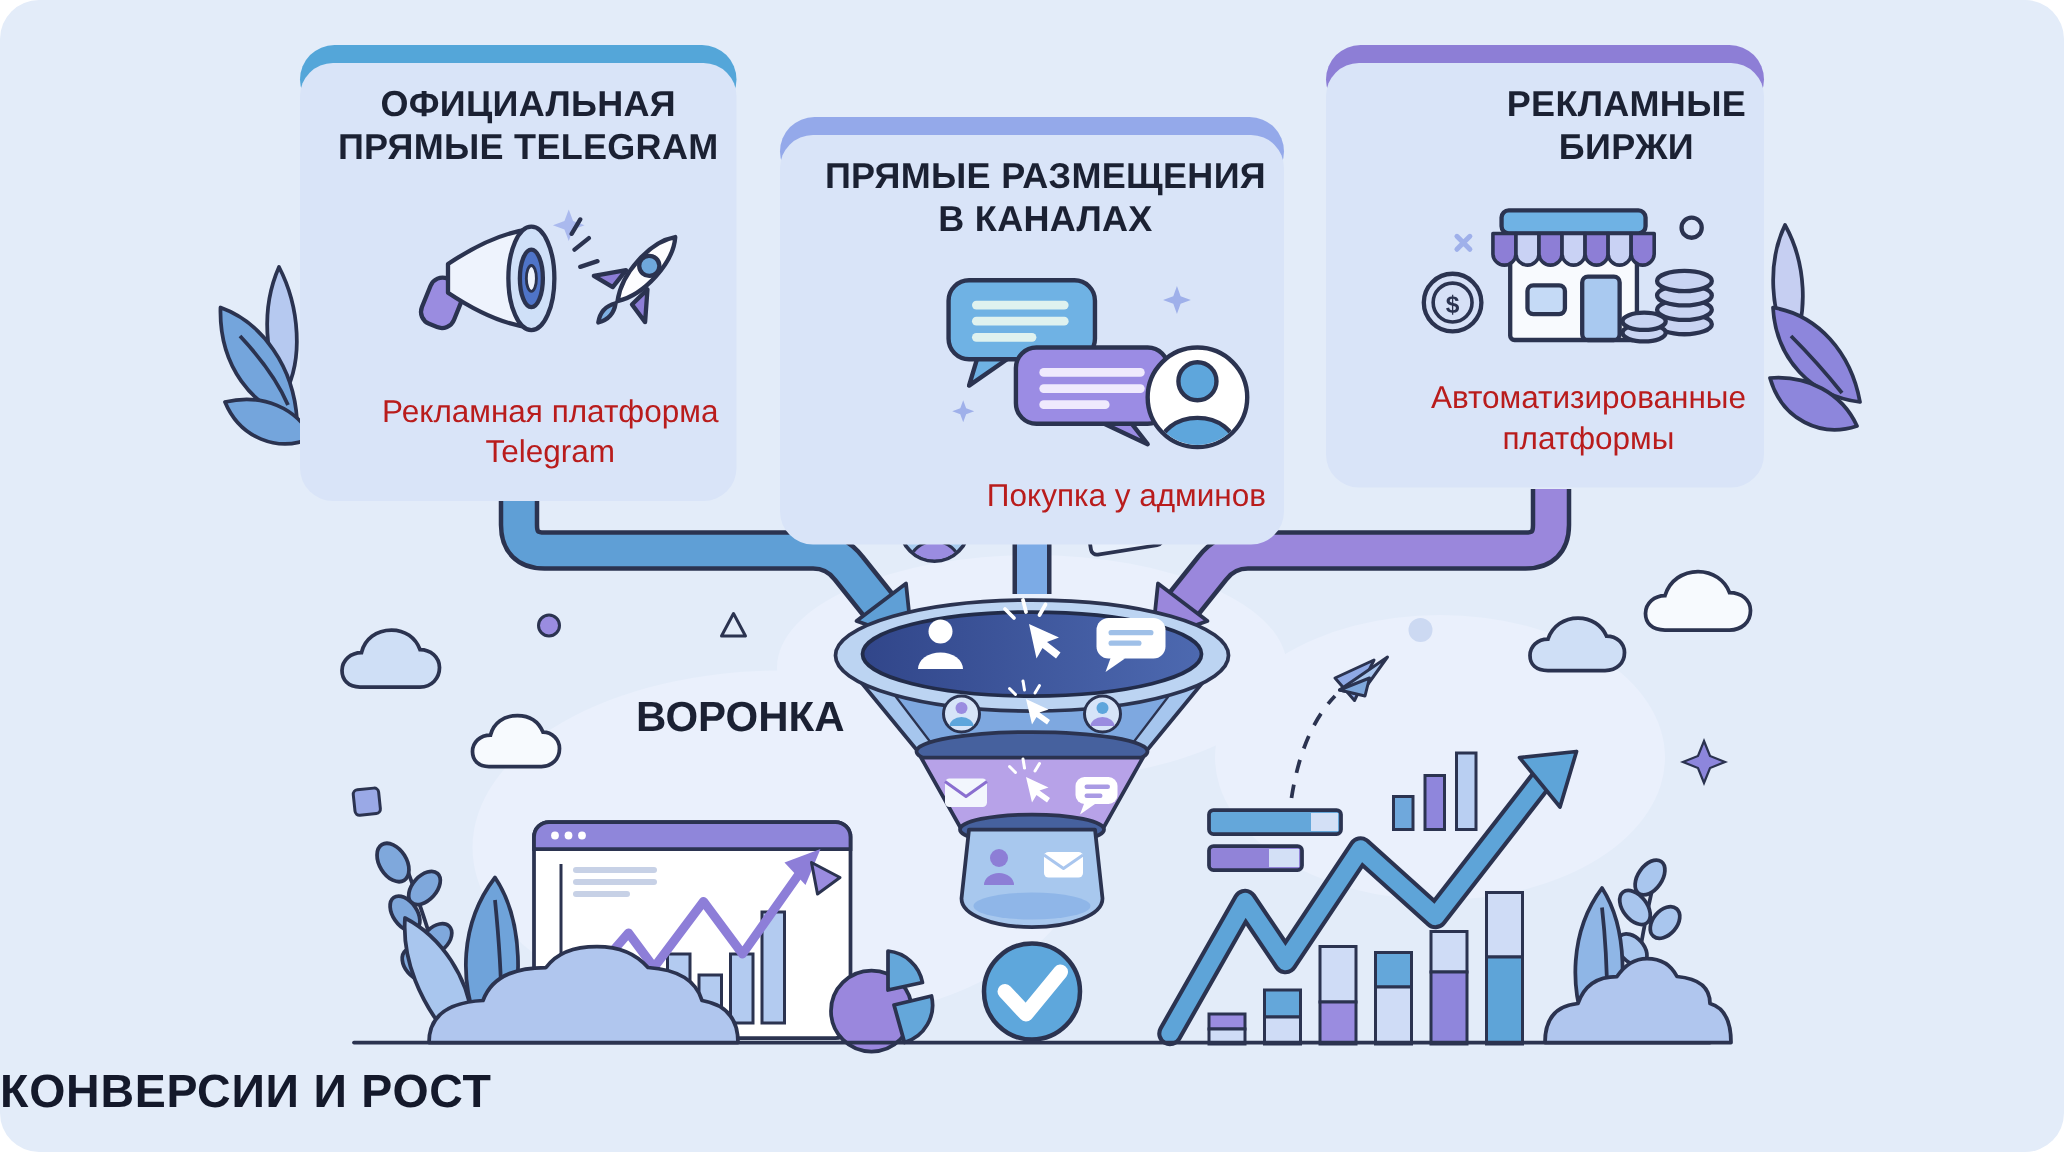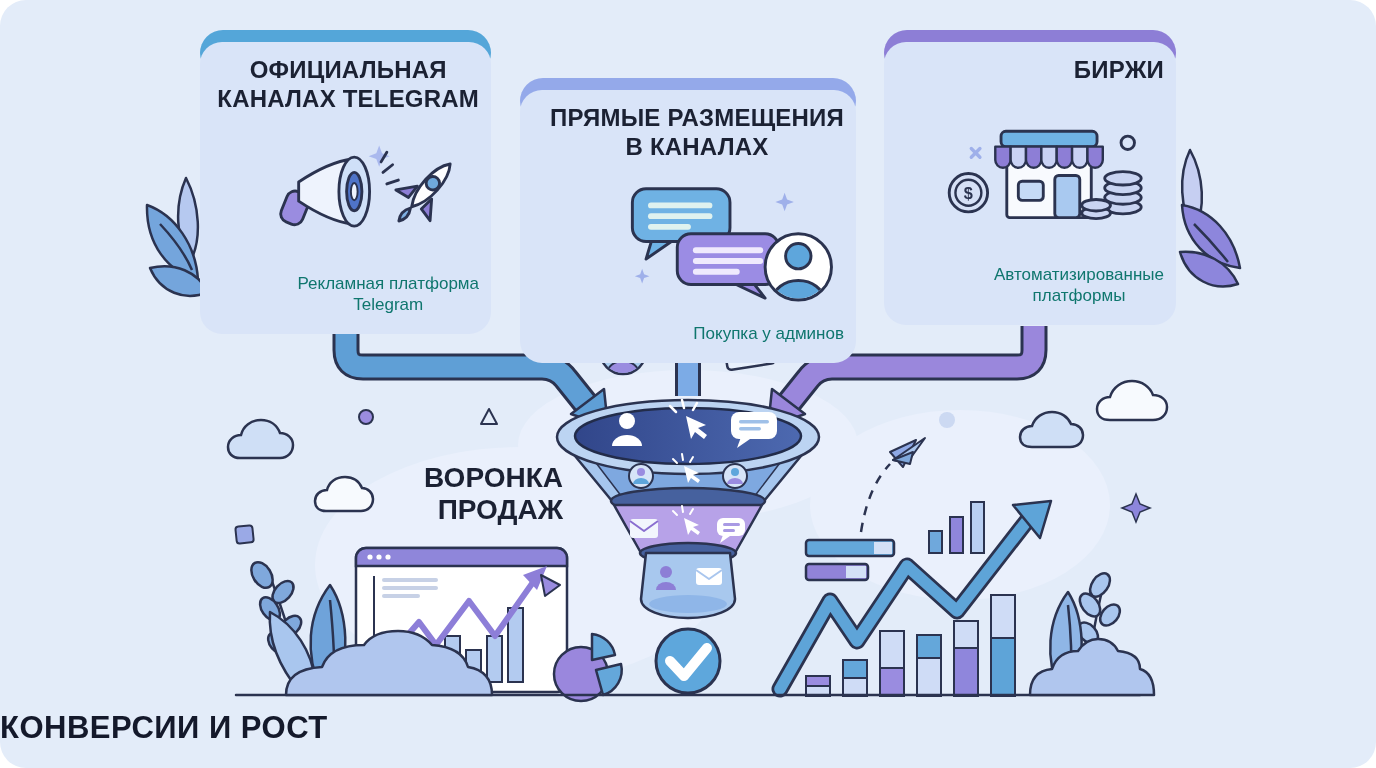--- a/index.html
+++ b/index.html
@@ -7,21 +7,21 @@
   .scene{position:absolute;left:0;top:0;z-index:1;}
   .card{position:absolute;border-radius:24px;z-index:2;}
   .card-accent{position:absolute;left:0;right:0;top:0;height:46px;border-radius:24px;}
   .accent-1{background:#54a6d9;}
   .accent-2{background:#94a9ea;}
   .accent-3{background:#8d7ed6;}
   .card-body{position:absolute;left:0;right:0;top:12px;bottom:0;background:#d9e4f8;border-radius:22px;
              display:flex;flex-direction:column;align-items:flex-end;padding:13px 12px 18px;box-sizing:border-box;}
   .card-title{font-weight:700;font-size:24px;line-height:1.22;color:#1b2133;text-align:center;letter-spacing:0.2px;}
   .card-icon{flex:1;display:flex;align-items:center;justify-content:center;}
-  .card-caption{font-size:17px;font-weight:500;color:#0f766e;text-align:center;line-height:1.28;}
+  .card-caption{font-size:21px;font-weight:500;color:#b91c1c;text-align:center;line-height:1.28;}
   .funnel-label{position:absolute;left:398px;top:462px;width:165px;z-index:2;
                 font-weight:700;font-size:28px;line-height:1.15;color:#1b2133;text-align:right;}
   .footer-title{position:absolute;left:0;right:0;top:710px;z-index:2;text-align:left;
                 font-weight:700;font-size:31px;color:#14192b;letter-spacing:0.5px;}
   svg text{font-family:"Liberation Sans","DejaVu Sans",sans-serif;}
   .ln{display:block;}
 </style>
 </head>
 <body>
 
@@ -268,21 +268,21 @@
     <path d="M1068,605 C1071,632 1072,660 1071,686" fill="none"></path>
     <path d="M1030,695 q0,-24 22,-26 q6,-18 26,-18 q8,-12 20,-12 q14,0 20,12 q22,2 22,18 q14,4 14,26 z" fill="#b0c6ee"></path>
   </g>
 </svg>
 
 <div class="card" style="left:200px;top:30px;width:291px;height:304px;">
   <div class="card-accent accent-1"></div>
   <div class="card-body">
     <div class="card-title">
       <span class="ln">ОФИЦИАЛЬНАЯ</span>
-      <span class="ln">КАНАЛАХ TELEGRAM</span>
+      <span class="ln">ПРЯМЫЕ TELEGRAM</span>
     </div>
     <div class="card-icon">
       <svg width="215" height="115" viewBox="0 0 220 120">
         <path d="M118,10 l3,8 8,3 -8,3 -3,8 -3,-8 -8,-3 8,-3 z" fill="#aab9ee"></path>
         <g stroke="#2b3350" stroke-width="3" stroke-linejoin="round">
           <rect x="18" y="58" width="24" height="34" rx="9" transform="rotate(22 30 75)" fill="#9a8ce0"></rect>
           <path d="M34,48 C55,34 74,26 90,24 L90,92 C74,90 55,82 34,68 Z" fill="#eef3fd"></path>
           <ellipse cx="92" cy="58" rx="16" ry="36" fill="#cfe0f8"></ellipse>
           <ellipse cx="92" cy="58" rx="8" ry="20" fill="#4f74c8"></ellipse>
           <ellipse cx="92" cy="58" rx="3.5" ry="9" fill="#eef3fd" stroke-width="2"></ellipse>
@@ -343,20 +343,21 @@
       <span class="ln">Покупка у админов</span>
       <span class="ln"></span>
     </div>
   </div>
 </div>
 
 <div class="card" style="left:884px;top:30px;width:292px;height:295px;">
   <div class="card-accent accent-3"></div>
   <div class="card-body">
     <div class="card-title">
+      <span class="ln">РЕКЛАМНЫЕ</span>
       <span class="ln">БИРЖИ</span>
     </div>
     <div class="card-icon">
       <svg width="228" height="120" viewBox="0 0 230 125">
         <path d="M33,36 l9,9 M42,36 l-9,9" stroke="#9fb0ea" stroke-width="3.5" stroke-linecap="round"></path>
         <circle cx="196" cy="30" r="7" fill="none" stroke="#2b3350" stroke-width="3"></circle>
         <rect x="70" y="50" width="88" height="58" rx="3" fill="#f8fafe" stroke="#2b3350" stroke-width="3"></rect>
         <rect x="120" y="64" width="26" height="44" rx="4" fill="#a9c9f0" stroke="#2b3350" stroke-width="3"></rect>
         <rect x="82" y="70" width="26" height="20" rx="4" fill="#c5daf6" stroke="#2b3350" stroke-width="3"></rect>
         <rect x="64" y="18" width="100" height="16" rx="5" fill="#6fb2e4" stroke="#2b3350" stroke-width="3"></rect>
@@ -384,17 +385,16 @@
     </div>
     <div class="card-caption">
       <span class="ln">Автоматизированные</span>
       <span class="ln">платформы</span>
     </div>
   </div>
 </div>
 
 <div class="funnel-label">
   <span class="ln">ВОРОНКА</span>
-  <span class="ln">ПРОДАЖ</span>
 </div>
 <div class="footer-title">КОНВЕРСИИ И РОСТ</div>
 
 </div>
 
 </body></html>

